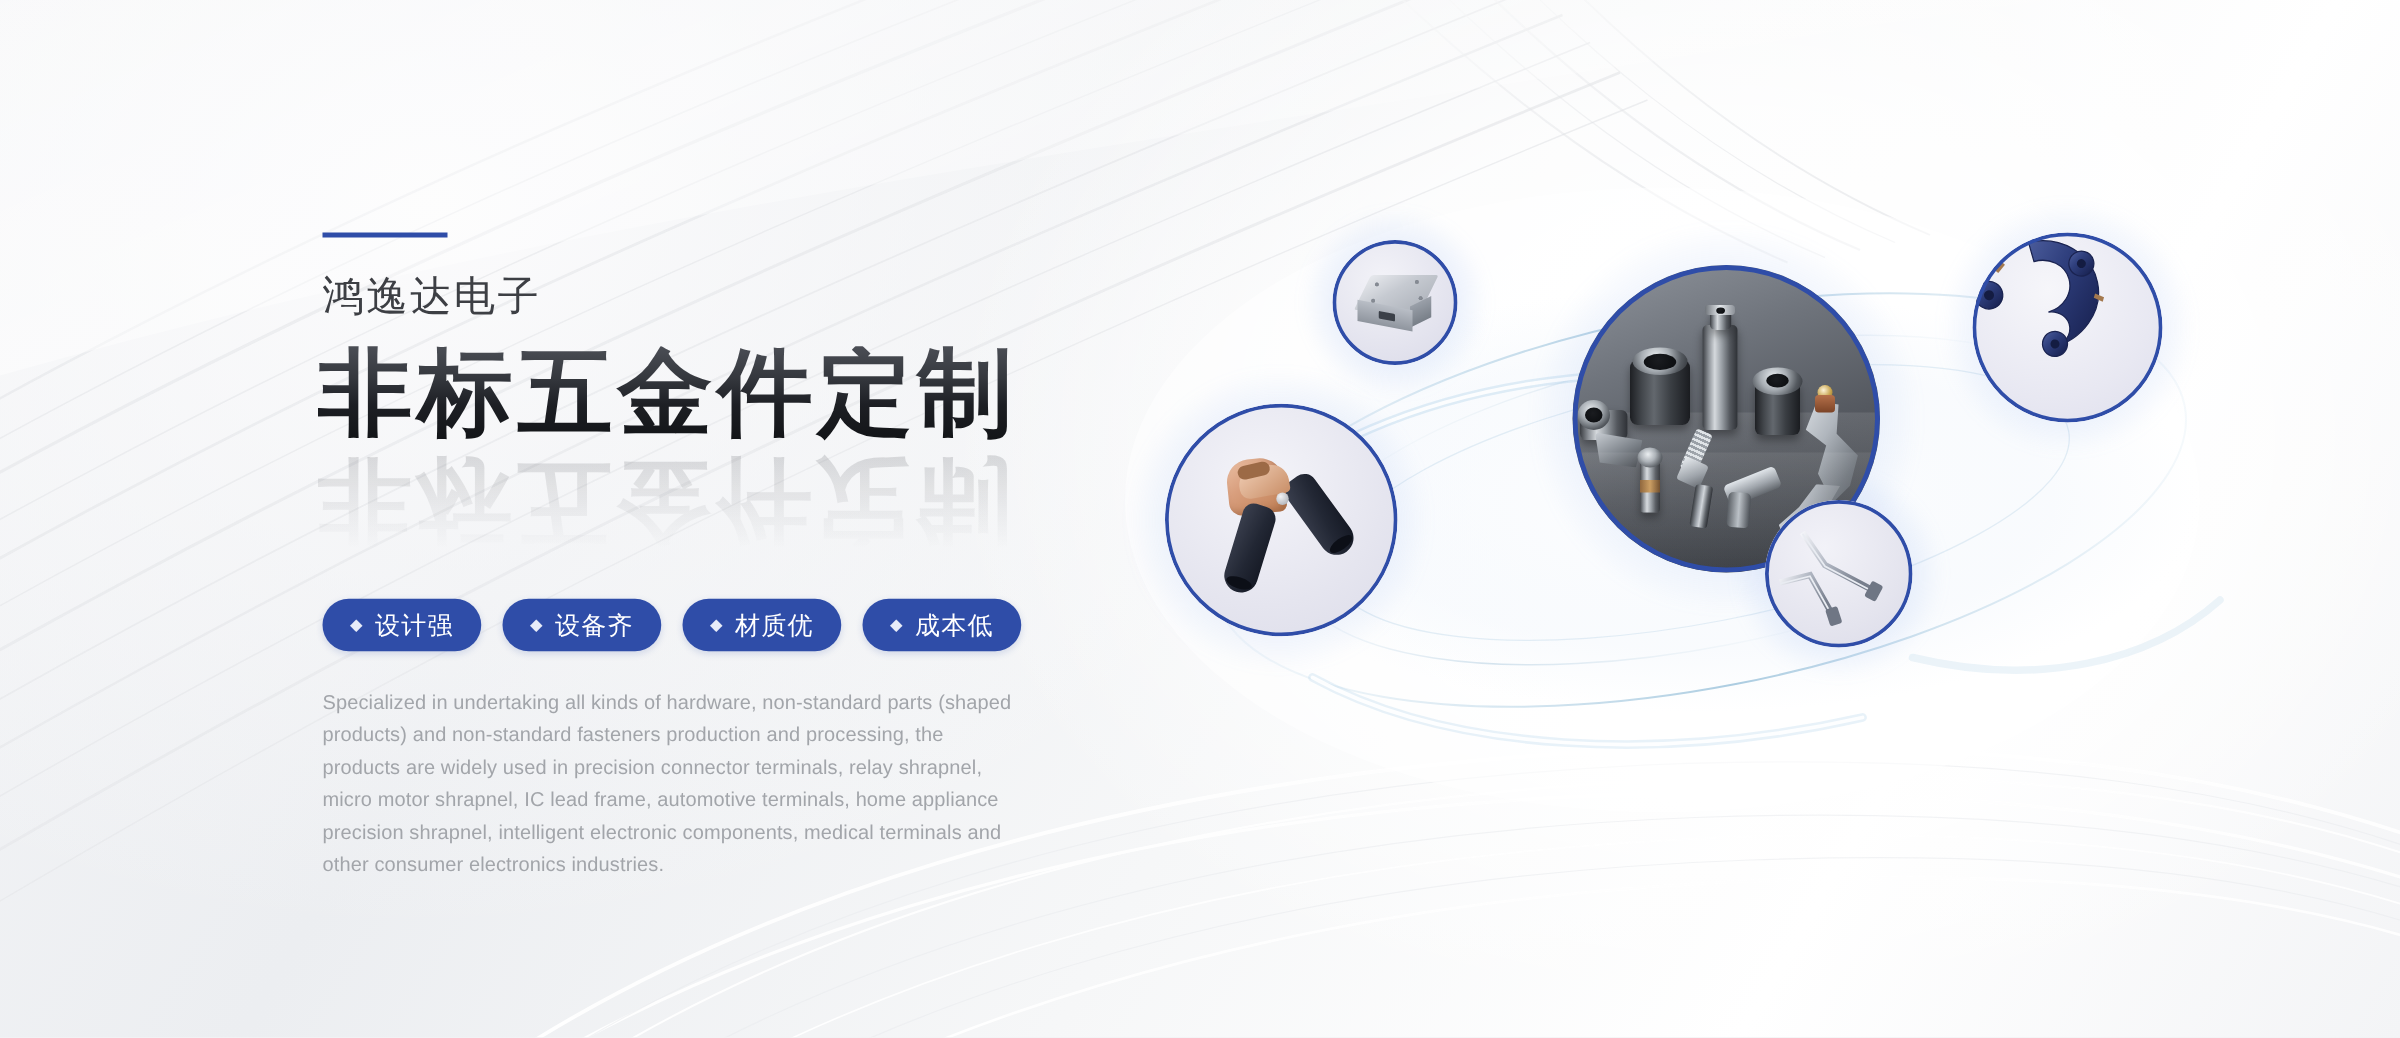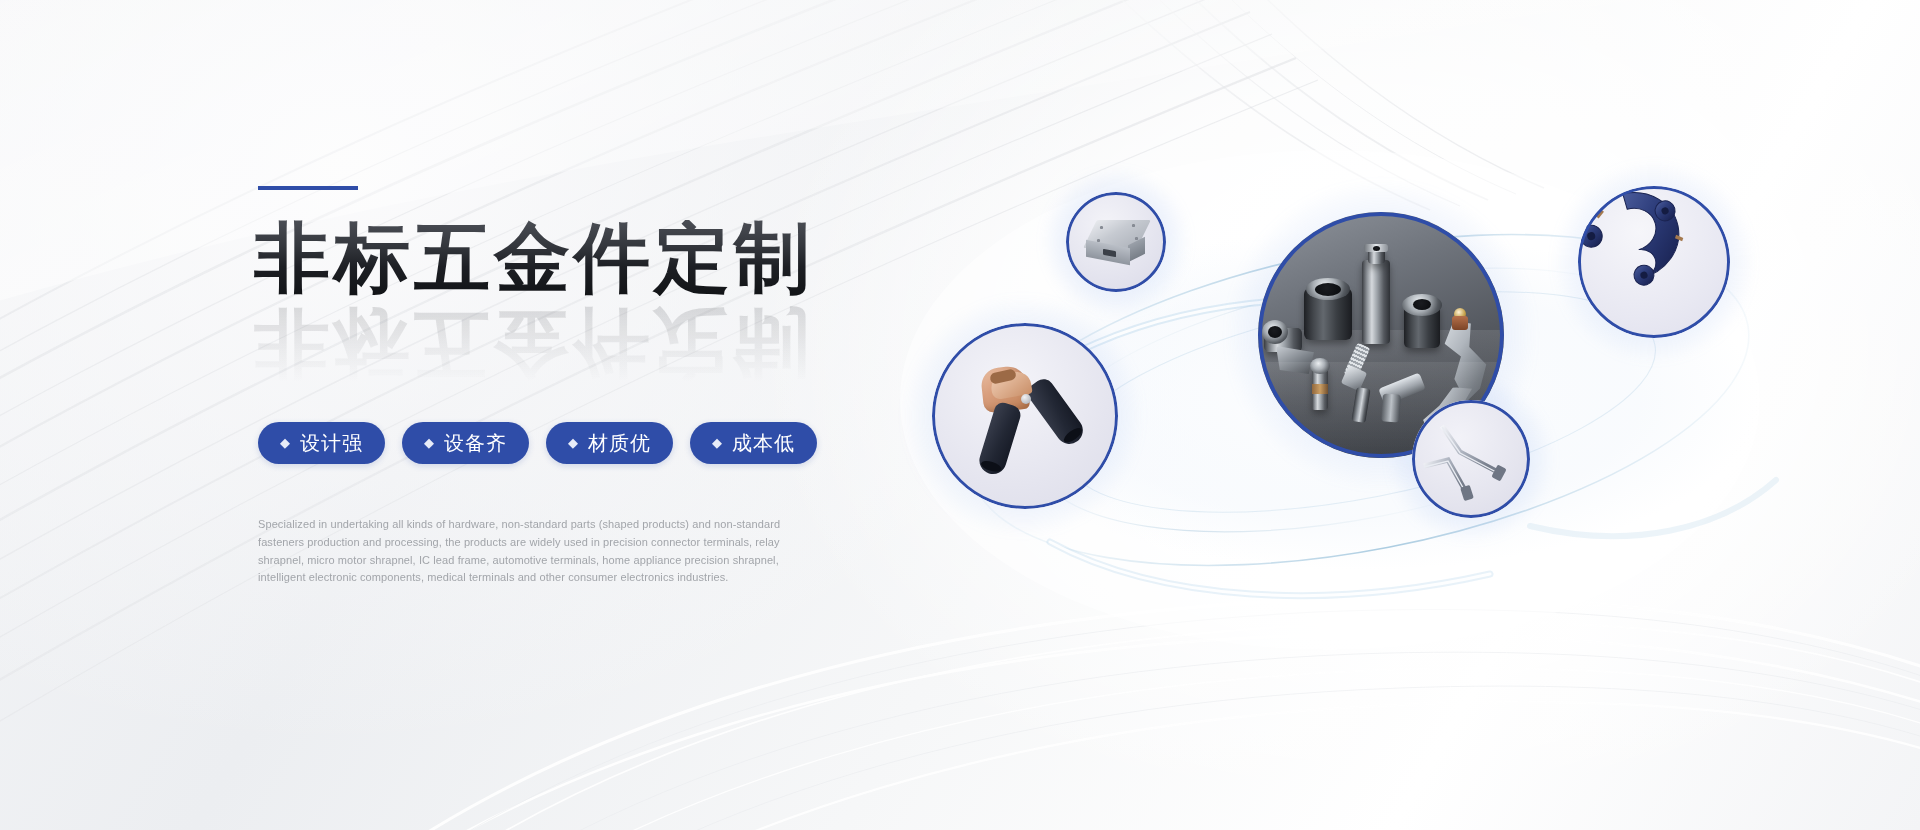--- a/index.html
+++ b/index.html
@@ -89,23 +89,23 @@
     box-shadow:0 2px 6px rgba(47,77,168,0.18);
   }
   .tag .dia {
     font-size:13px;
     line-height:1;
     color:#e8ecf8;
     transform:translateY(-1px);
   }
 
   .desc {
-    margin-top:52px;
+    margin-top:29px;
     width:560px;
-    font-size:11px;
+    font-size:16px;
     line-height:1.62;
     color:#a2a5aa;
     letter-spacing:0.1px;
   }
 
   
   .visual {
     position:absolute;
     left:930px; top:150px;
     width:860px; height:520px;
@@ -294,20 +294,21 @@
       <path d="M448,976 C 666,802 1006,702 1400,688 C 1676,678 1860,708 1982,758" stroke-width="1"></path>
     </g>
 
     <ellipse cx="1330" cy="400" rx="430" ry="250" fill="#ffffff" opacity="0.55"></ellipse>
   </svg>
 
   <div class="left-col">
 
     <div class="accent-bar"></div>
 
+    <div class="brand">鸿逸达电子</div>
 
     <div class="headline-wrap">
       <div class="headline">非标五金件定制</div>
       <div class="headline-reflect">非标五金件定制</div>
     </div>
 
     <div class="tags">
       <div class="tag">
         <span class="dia">◆</span>
         <span>设计强</span>

